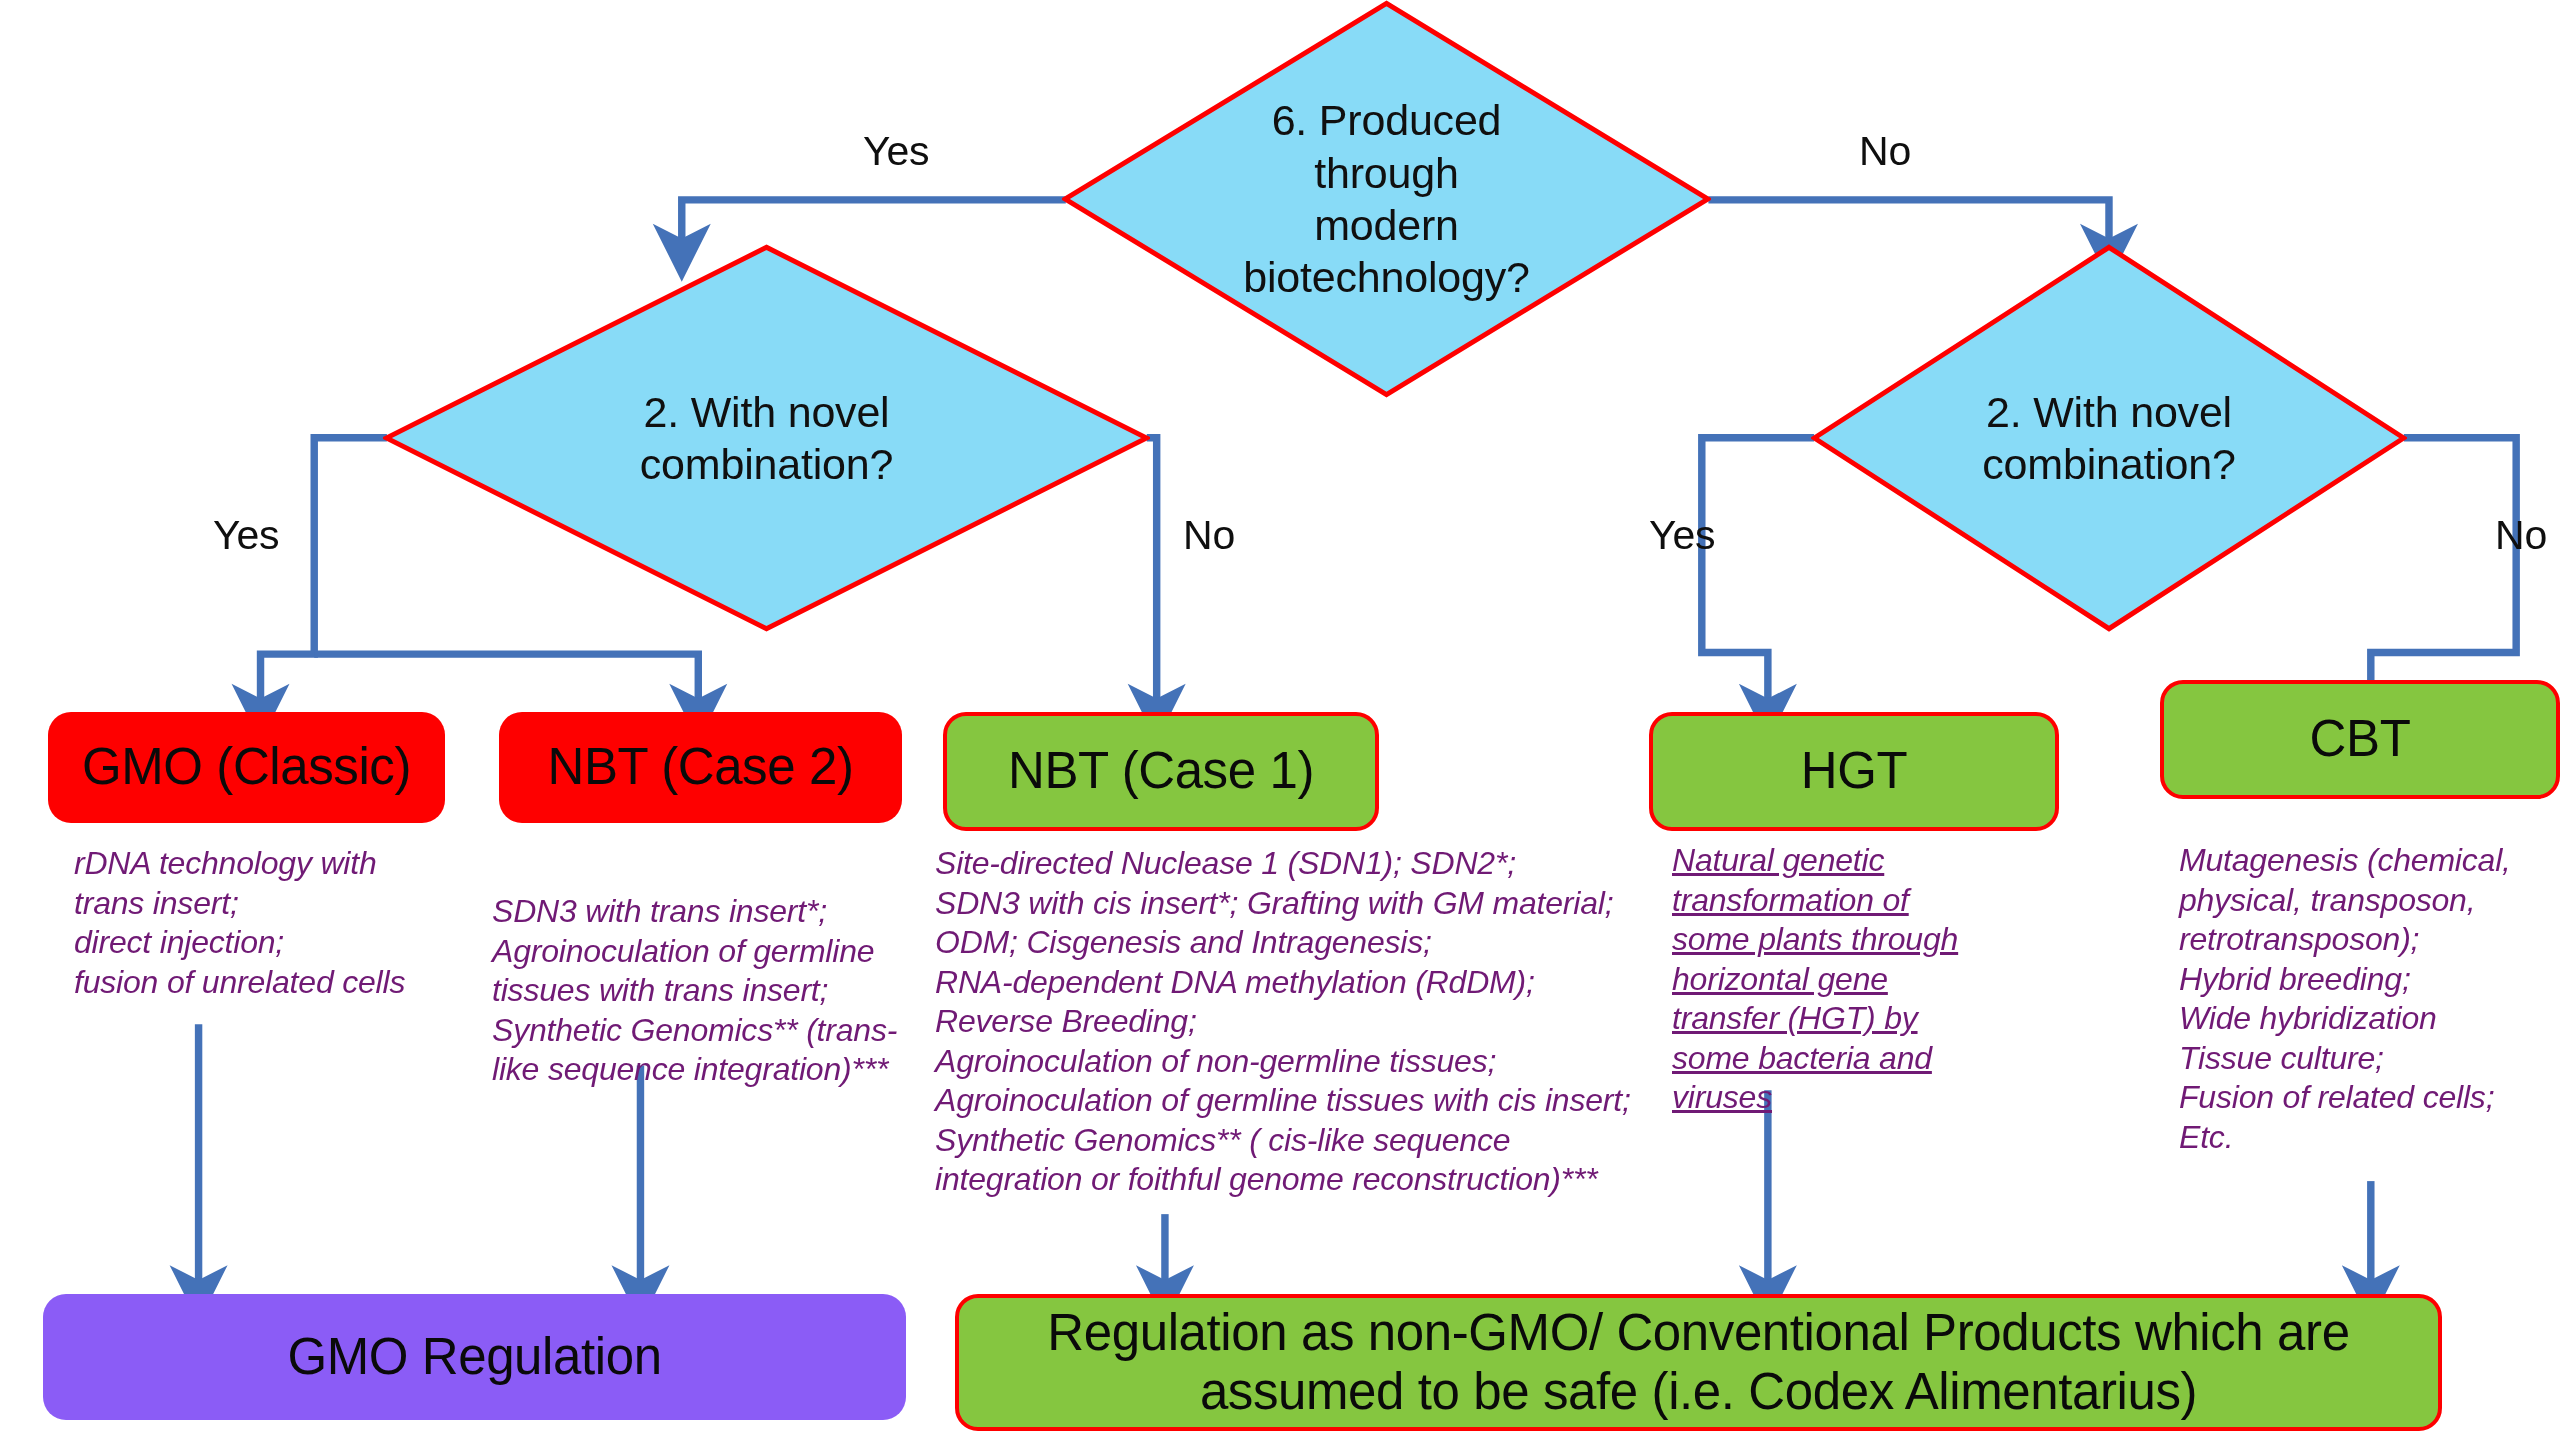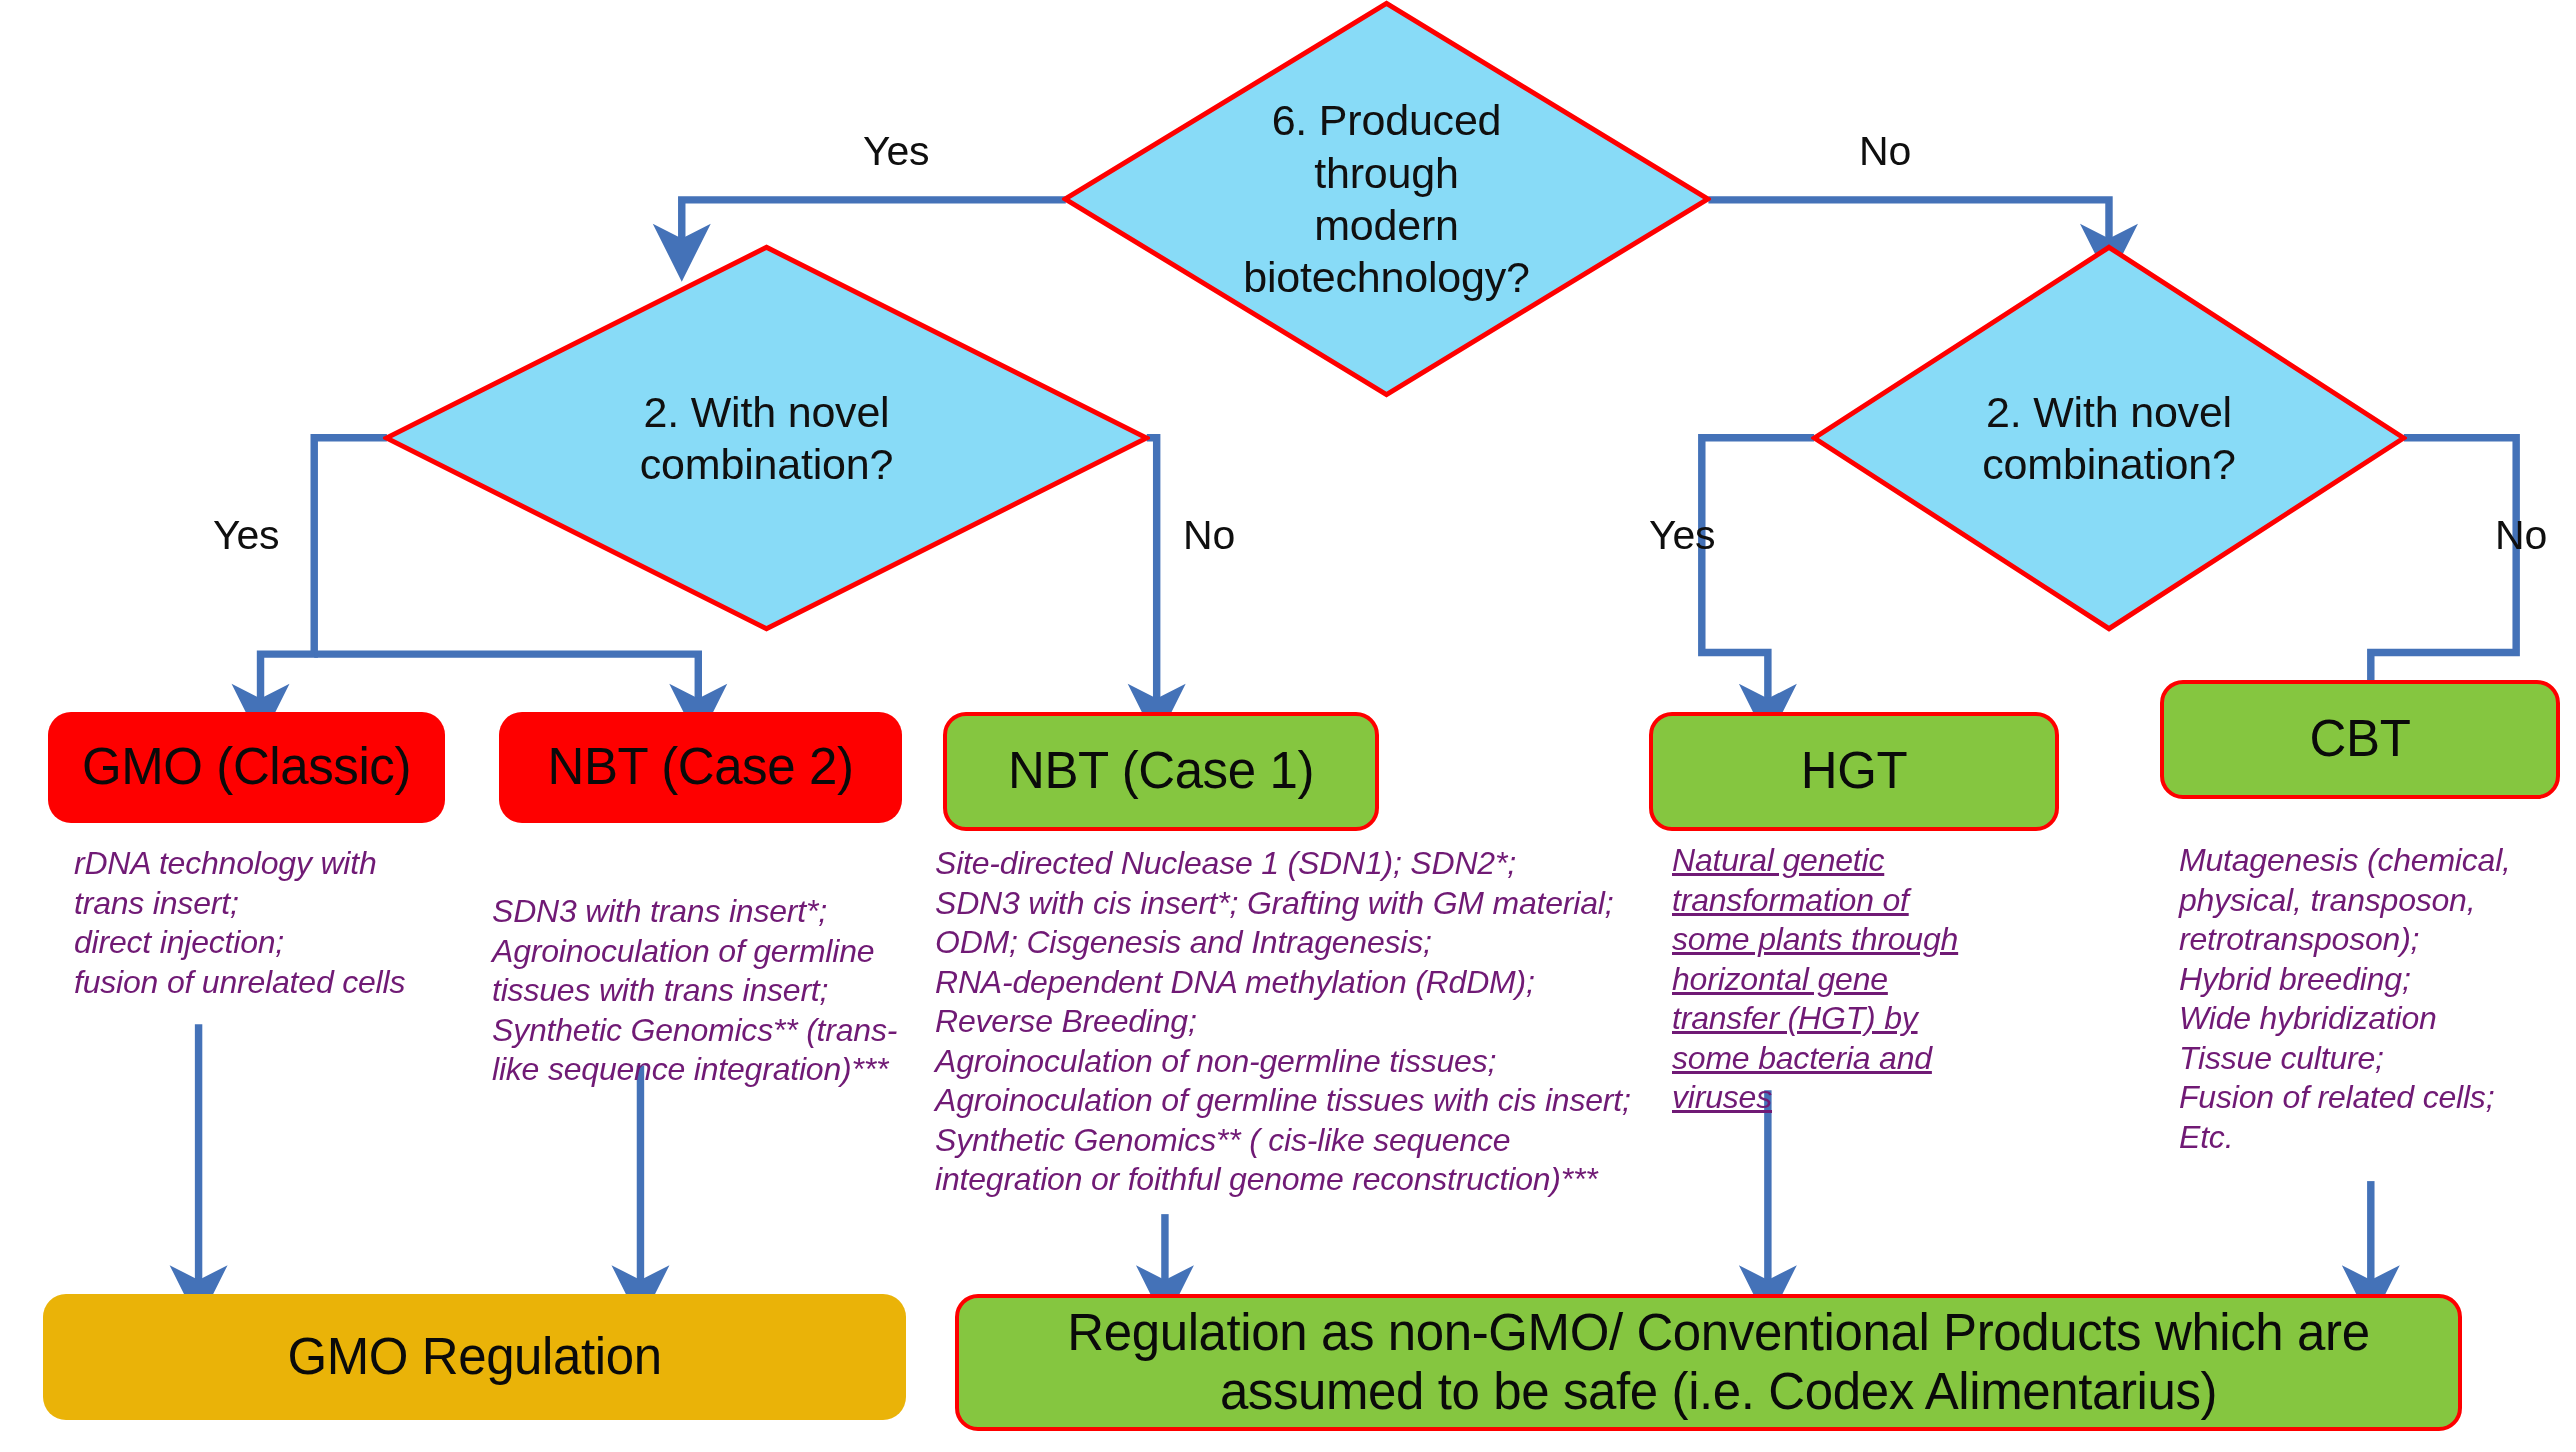--- a/index.html
+++ b/index.html
@@ -10,21 +10,21 @@
   .diamond{position:absolute;display:flex;align-items:center;justify-content:center;}
   .diamond .dshape{position:absolute;left:0;top:0;width:100%;height:100%;}
   .diamond .dlabel{position:relative;z-index:2;text-align:center;color:#101010;
       font-size:43px;line-height:1.22;letter-spacing:-0.2px;white-space:pre-line;}
 
   .node{position:absolute;display:flex;align-items:center;justify-content:center;
       border-radius:23px;text-align:center;color:#0a0a0a;}
   .node .nlabel{font-size:51px;line-height:1.15;letter-spacing:-0.4px;white-space:pre-line;}
   .node.red{background:#fe0000;}
   .node.green{background:#85c640;border:4.1px solid #fe0000;}
-  .node.redbox{background:#eab308;}
+  .node.redbox{background:#8b5cf6;}
 
   .detail{position:absolute;font-style:italic;font-size:32px;line-height:1.235;
       color:#701a75;white-space:pre-line;letter-spacing:-0.2px;}
 
   .edgelabel{position:absolute;font-size:41px;color:#0f0f0f;letter-spacing:-0.2px;}
 </style>
 </head>
 <body>
 
 <div id="stage">
@@ -141,19 +141,19 @@
 Hybrid breeding;
 Wide hybridization
 Tissue culture;
 Fusion of related cells;
 Etc.</div>
 
   <div class="node redbox" style="left:43px;top:1294px;width:863px;height:126px;">
     <div class="nlabel">GMO Regulation</div>
   </div>
 
-  <div class="node green" style="left:955px;top:1294px;width:1479px;height:129px;padding-left:20px;">
+  <div class="node green" style="left:955px;top:1294px;width:1479px;height:129px;">
     <div class="nlabel">Regulation as non-GMO/ Conventional Products which are
 assumed to be safe (i.e. Codex Alimentarius)</div>
   </div>
 
 </div>
 
 
 </body></html>

